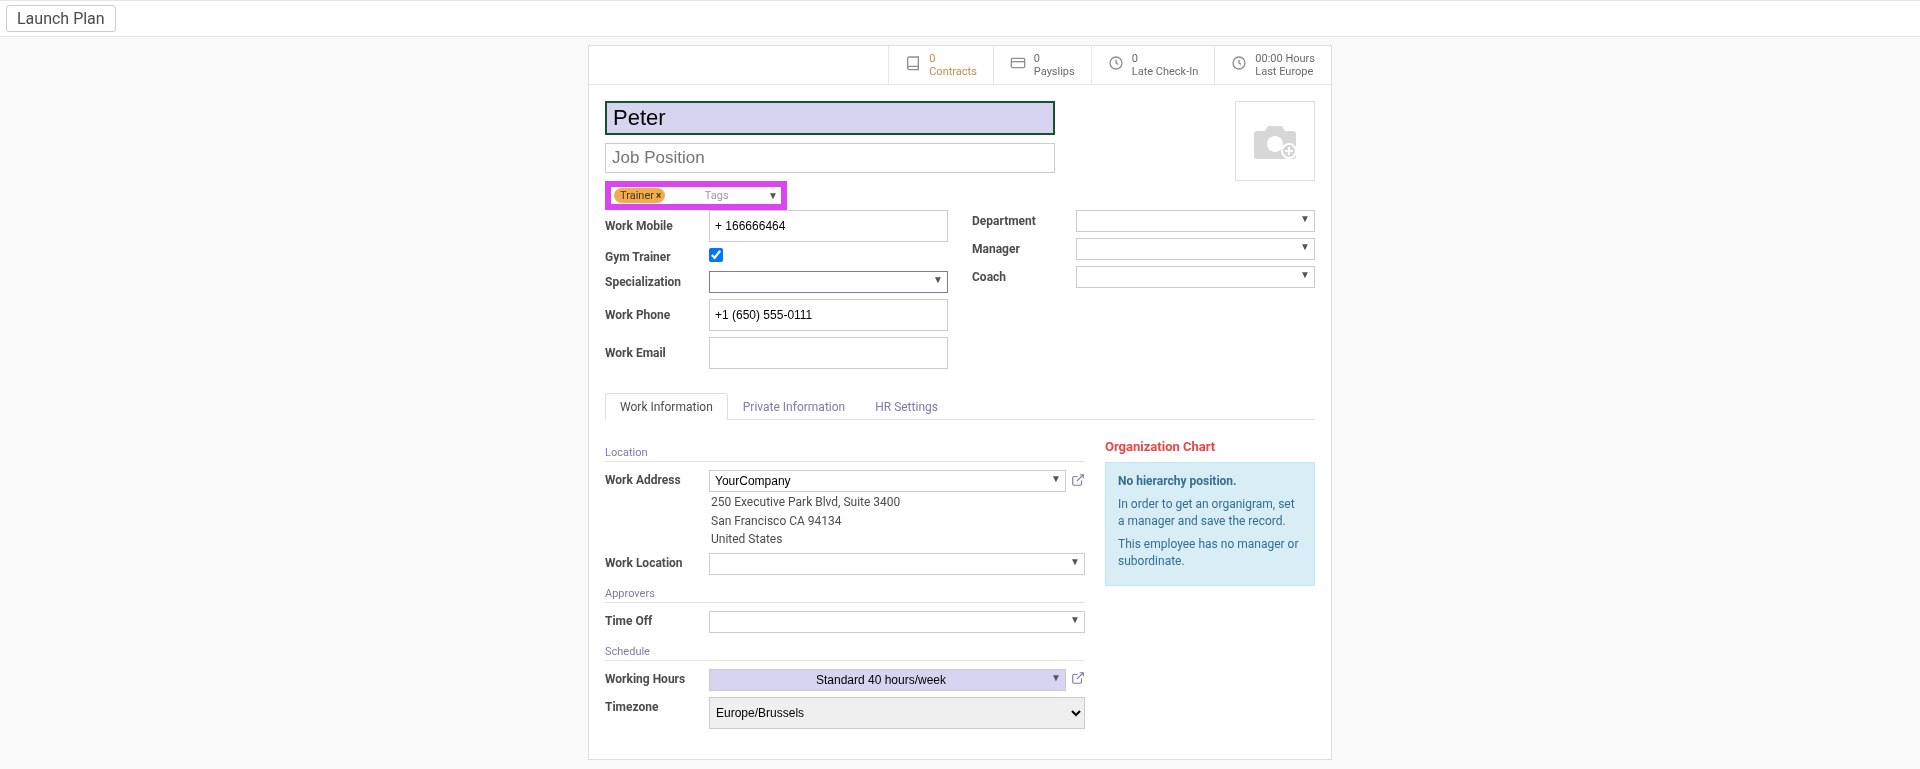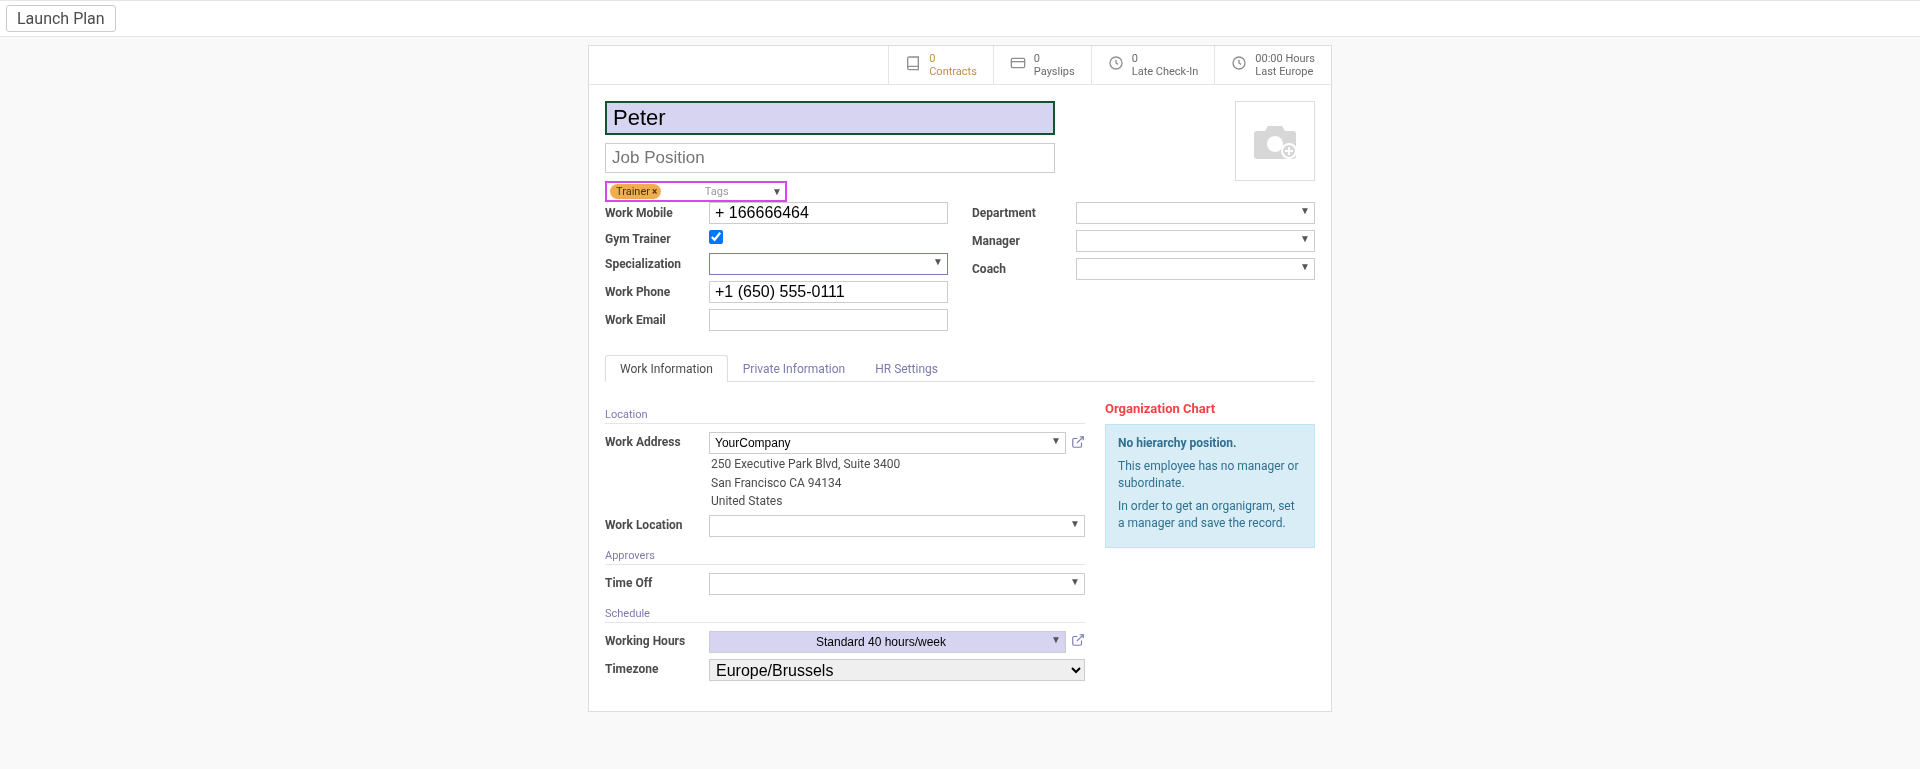--- a/index.html
+++ b/index.html
@@ -11,32 +11,32 @@
 .stat-btn { display: flex; align-items: center; gap: 8px; padding: 6px 16px; border-left: 1px solid #e5e5e5; min-width: 90px; cursor: pointer; }
 .stat-btn .num { font-size: 11px; color: #6b6b6b; line-height: 1.2; }
 .stat-btn .lbl { font-size: 11px; color: #6b6b6b; line-height: 1.2; }
 .stat-btn.active .num, .stat-btn.active .lbl { color: #c08f4a; }
 .stat-icon { color: #8f8f8f; font-size: 16px; }
 .body-area { padding: 16px 16px 24px 16px; }
 .titles-row { display: flex; gap: 12px; align-items: flex-start; }
 .titles-col { flex: 1; }
 .name-input { width: 450px; font-size: 22px; padding: 2px 6px; border: 2px solid #14532d; background: #d6d4f0; outline: none; }
 .job-input { width: 450px; font-size: 17px; padding: 4px 6px; border: 1px solid #ccc; margin-top: 8px; color: #888; }
-.tags-box { width: 182px; border: 2px solid #d946ef; margin-top: 8px; padding: 1px 3px; display: flex; align-items: center; gap: 4px; position: relative; min-height: 20px; }
+.tags-box { width: 182px; border: 6px solid #d946ef; margin-top: 8px; padding: 1px 3px; display: flex; align-items: center; gap: 4px; position: relative; min-height: 20px; }
 .tag-chip { background: #f0ad4e; color: #4a3410; font-size: 11px; padding: 1px 4px 1px 6px; border-radius: 9px; display: inline-flex; align-items: center; gap: 2px; }
 .tag-chip .x { font-weight: bold; cursor: pointer; font-size: 10px; }
 .tags-placeholder { color: #999; font-size: 11px; flex: 1; text-align: center; }
 .tags-caret { color: #555; font-size: 10px; cursor: pointer; }
 .avatar-box { width: 80px; height: 80px; border: 1px solid #ddd; display: flex; align-items: center; justify-content: center; color: #ccc; cursor: pointer; }
 .two-col { display: flex; gap: 24px; }
 .two-col .col { flex: 1; }
 .field-row { display: flex; align-items: center; margin-bottom: 6px; }
 .field-row label { width: 104px; font-weight: 700; font-size: 12px; color: #4c4c4c; }
 .field-row .control { flex: 1; }
-.text-input { width: 100%; border: 1px solid #ccc; padding: 2px 5px; font-size: 16px; height: 22px; }
+.text-input { width: 100%; border: 1px solid #ccc; padding: 2px 5px; font-size: 12px; height: 32px; }
 .text-input.focused { border-color: #7c7bad; }
 .select-wrap { position: relative; width: 100%; }
 .select-wrap input { width: 100%; border: 1px solid #ccc; padding: 2px 18px 2px 5px; font-size: 12px; height: 22px; }
 .select-wrap.highlight input { background: #d6d4f0; text-align: center; }
 .select-caret { position: absolute; right: 5px; top: 3px; font-size: 10px; color: #555; pointer-events: none; }
 .checkbox { width: 14px; height: 14px; }
 .tabs { display: flex; border-bottom: 1px solid #ddd; margin-top: 18px; }
 .tab { padding: 6px 14px; font-size: 12px; color: #7c7bad; cursor: pointer; border: 1px solid transparent; border-bottom: none; margin-bottom: -1px; }
 .tab.active { color: #4c4c4c; border-color: #ddd; background: #fff; border-radius: 3px 3px 0 0; }
 .tab-content { display: flex; gap: 20px; padding-top: 14px; }
@@ -277,20 +277,20 @@
             </select>
           </div>
         </div>
 
       </div>
 
       <div class="tab-right">
         <div class="org-title">Organization Chart</div>
         <div class="alert-info">
           <strong>No hierarchy position.</strong>
+          <p>In order to get an organigram, set a manager and save the record.</p>
           <p>This employee has no manager or subordinate.</p>
-          <p>In order to get an organigram, set a manager and save the record.</p>
         </div>
       </div>
     </div>
 
   </div>
 </div>
 
 </body></html>

